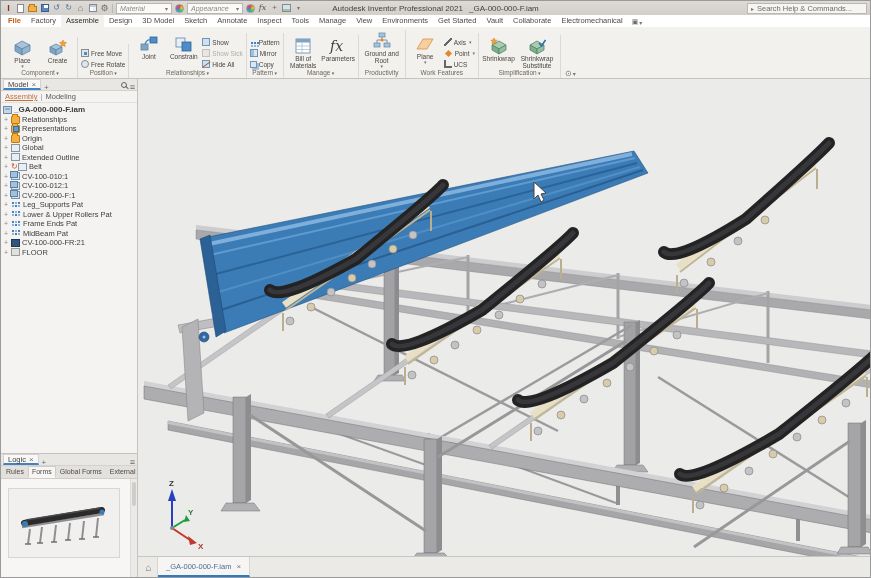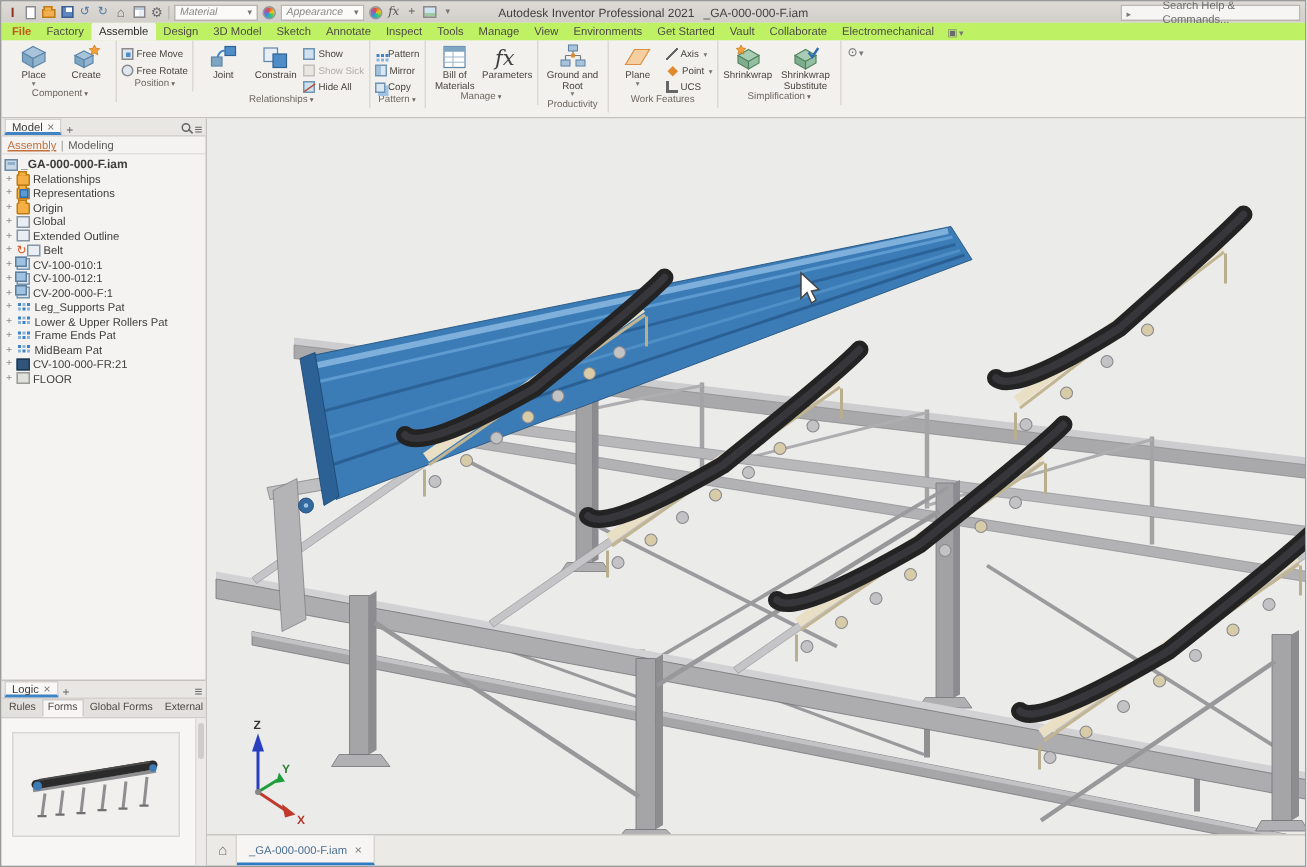--- a/index.html
+++ b/index.html
@@ -30,35 +30,35 @@
   .q-fx::before{content:"fx";font-style:italic;font-family:"DejaVu Serif",serif;font-size:8px;color:#555;}
   .q-plus::before{content:"+";color:#666;}
   .q-img{width:9px;height:8px;border:1px solid #8a8a8e;background:linear-gradient(180deg,#cfe3f2 60%,#9fc89f 60%);}
   .q-dd::before{content:"▾";font-size:6px;color:#777;}
   .q-sep{width:1px;height:9px;background:#bdbab5;}
   .tsel{display:flex;align-items:center;gap:2px;background:#fbfaf8;border:1px solid #b9b6b1;height:11px;
         padding:0 3px;font-size:7px;color:#8a8a8a;font-style:italic;min-width:56px;justify-content:space-between;}
   .tsel .ddc::after{content:"▾";font-size:6px;color:#777;font-style:normal;}
   .title-center{position:absolute;left:0;right:0;text-align:center;font-size:8px;color:#3f3f3f;pointer-events:none;}
   .title-center .doc{margin-left:6px;}
-  .search{margin-left:auto;display:flex;align-items:center;gap:21px;background:#f6f5f3;border:1px solid #bbb8b3;
+  .search{margin-left:auto;display:flex;align-items:center;gap:3px;background:#f6f5f3;border:1px solid #bbb8b3;
           height:11px;width:120px;font-size:7.5px;color:#6c6c6c;padding:0 3px;}
   .chev::before{content:"▸";font-size:6px;color:#777;}
 
   
-  .tabrow{height:12px;background:#bef264;display:flex;align-items:flex-end;padding-left:2px;
+  .tabrow{height:12px;background:#ffffff;display:flex;align-items:flex-end;padding-left:2px;
           font-size:7.5px;color:#4e4a45;white-space:nowrap;}
   .rtab{padding:1px 5px 2px;}
   .rtab.file{color:#c05a17;font-weight:bold;}
   .rtab.active{background:#f2f1ee;color:#2e2c29;border-radius:2px 2px 0 0;}
   .tab-extra{margin-left:4px;font-size:7px;color:#6b6b6f;display:flex;align-items:center;gap:1px;padding-bottom:1px;}
   .boxic::before{content:"▣";font-size:7px;}
 
   
-  .ribbon{height:52px;background:#f2f1ee;display:flex;align-items:flex-start;border-bottom:1px solid #c6c3bf;padding-left:2px;}
+  .ribbon{height:52px;background:#f2f1ee;display:flex;align-items:flex-end;border-bottom:1px solid #c6c3bf;padding-left:2px;}
   .rpanel{display:flex;flex-direction:column;border-right:1px solid #dcd9d5;padding:1px 3px 0;}
   .rp-body{flex:1;display:flex;align-items:flex-start;gap:2px;}
   .rp-label{font-size:6.5px;color:#6e675f;text-align:center;padding:0 2px 2px;white-space:nowrap;}
   .rp-label.ddown::after{content:" ▾";font-size:5px;}
   .btn-big{width:33px;display:flex;flex-direction:column;align-items:center;font-size:6.5px;color:#4a453f;
            text-align:center;line-height:7px;padding-top:1px;}
   .bcaret{height:5px;line-height:4px;}
   .bcaret::before{content:"▾";font-size:5px;color:#777;}
   .col-sm{display:flex;flex-direction:column;gap:1px;padding-top:3px;}
   .btn-sm{display:flex;align-items:center;gap:2px;font-size:6.5px;color:#4a453f;height:10px;white-space:nowrap;}

